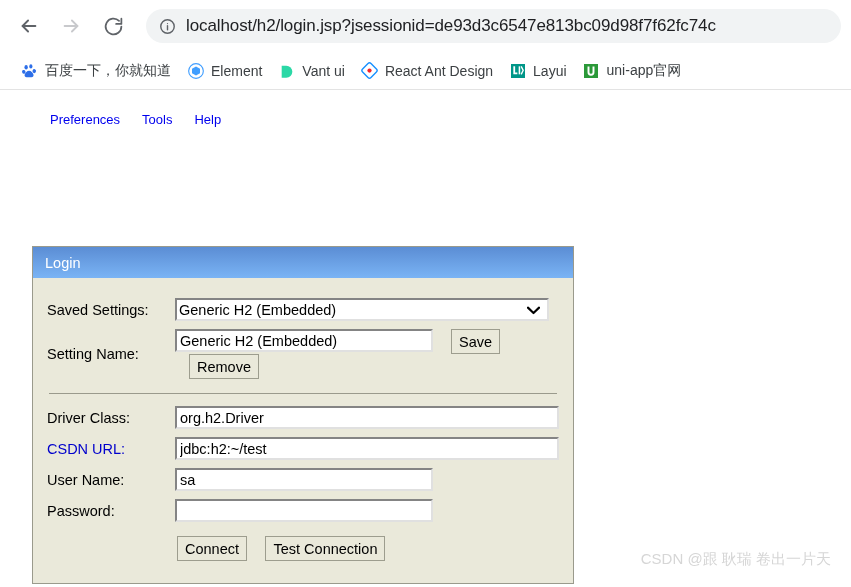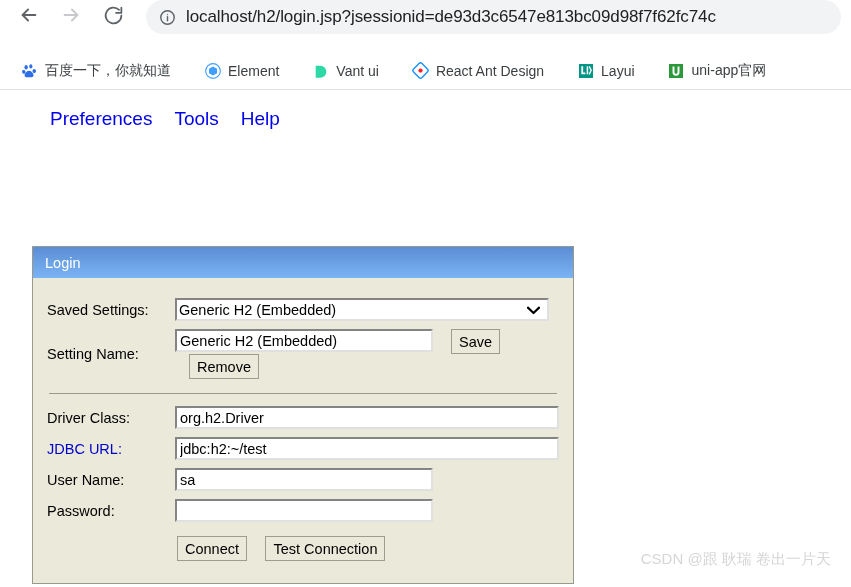--- a/index.html
+++ b/index.html
@@ -17,21 +17,21 @@
 
   
   #browser-chrome {
     background: #ffffff;
     padding: 0;
   }
 
   #nav-bar {
     height: 52px;
     display: flex;
-    align-items: flex-start;
+    align-items: center;
     padding: 0 10px 0 14px;
     box-sizing: border-box;
   }
 
   .nav-btn {
     width: 30px;
     height: 30px;
     display: flex;
     align-items: center;
     justify-content: center;
@@ -72,21 +72,20 @@
   }
 
   
   #bookmarks-bar {
     height: 38px;
     display: flex;
     align-items: center;
     padding: 0 8px 0 14px;
     box-sizing: border-box;
     border-bottom: 1px solid #e3e3e3;
-    gap: 17px;
   }
   .bookmark {
     display: flex;
     align-items: center;
     padding: 3px 7px;
     border-radius: 4px;
     margin-right: 2px;
     white-space: nowrap;
   }
   .bookmark .bm-icon {
@@ -139,21 +138,21 @@
     height: 23px;
   }
   #select-wrap .caret {
     position: absolute;
     right: 8px;
     top: 50%;
     transform: translateY(-50%);
     pointer-events: none;
   }
   .toplink {
-    font-size: 19px;
+    font-size: 13px;
     color: #0000ee;
     text-decoration: none;
     margin-left: 22px;
     font-family: "Liberation Sans", sans-serif;
   }
   .toplink:first-of-type { margin-left: 26px; }
 
   
   #login-panel {
     position: absolute;
@@ -451,21 +450,21 @@
 
       <table class="form-table">
         <tbody>
             <tr>
           <td class="label-cell">Driver Class:</td>
           <td>
             <input class="txt w-wide" type="text" value="org.h2.Driver" style="">
           </td>
         </tr>
         <tr>
-          <td class="label-cell link-label">JDBC URL:</td>
+          <td class="label-cell link-label">CSDN URL:</td>
           <td>
             <input class="txt w-wide" type="text" value="jdbc:h2:~/test" style="">
           </td>
         </tr>
         <tr>
           <td class="label-cell">User Name:</td>
           <td>
             <input class="txt w-short" type="text" value="sa" style="">
           </td>
         </tr>

